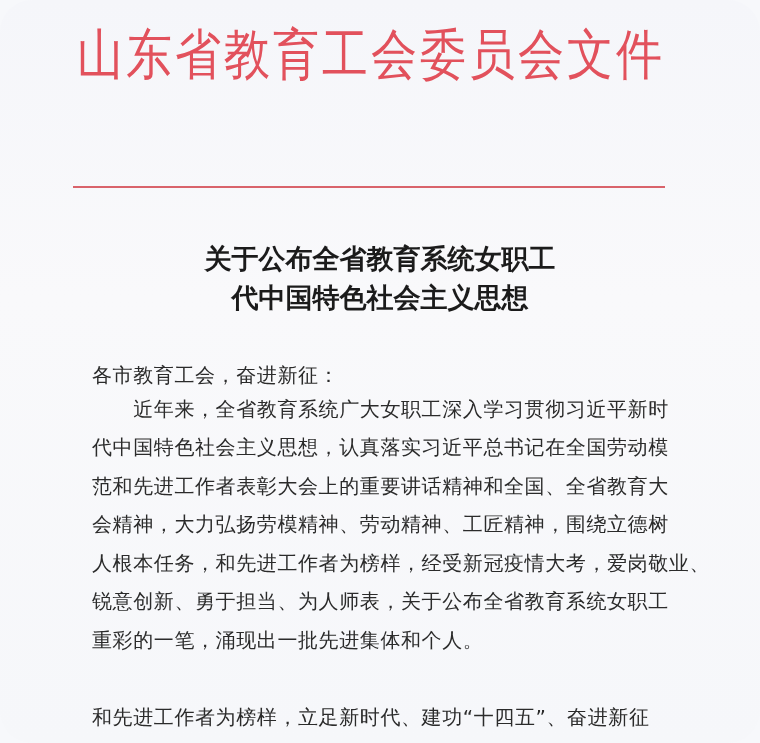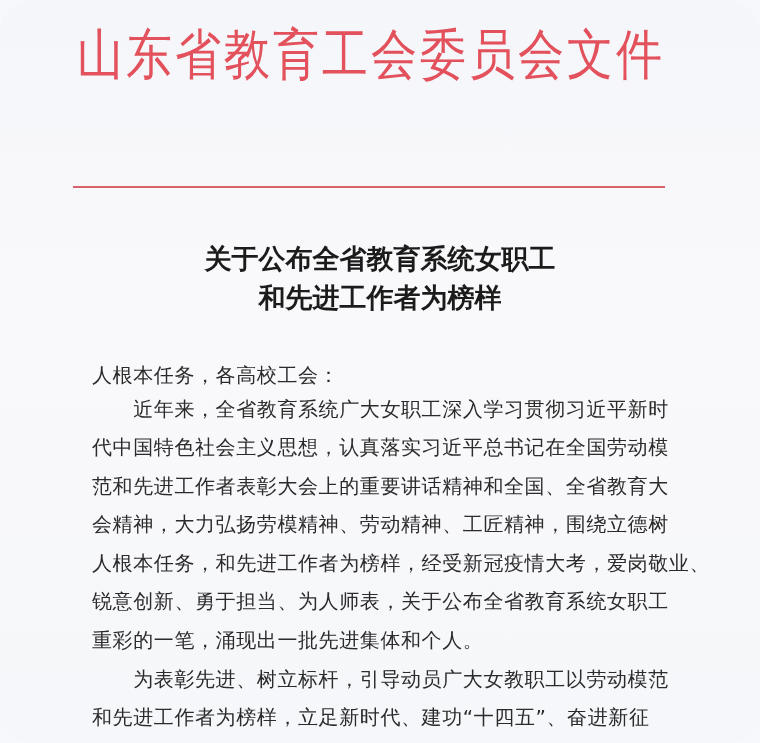--- a/index.html
+++ b/index.html
@@ -97,26 +97,25 @@
 <div class="page">
 
   <div class="ghost" style="left:150px; top:100px;">　　　　　　　　　　　　　　　　　　　　　　　　</div>
 
   <div class="masthead">山东省教育工会委员会文件</div>
 
 
   <div class="red-rule"></div>
 
   <div class="title l1">关于公布全省教育系统女职工</div>
-  <div class="title l2">和先进工作者为榜样</div>
+  <div class="title l2">代中国特色社会主义思想</div>
 
-  <div class="body-line" style="top:361px;">人根本任务，各高校工会：</div>
+  <div class="body-line" style="top:361px;">各市教育工会，奋进新征：</div>
   <div class="body-line" style="top:395px;text-align:center;">　　近年来，全省教育系统广大女职工深入学习贯彻习近平新时</div>
   <div class="body-line" style="top:433px;">代中国特色社会主义思想，认真落实习近平总书记在全国劳动模</div>
   <div class="body-line" style="top:510px;">会精神，大力弘扬劳模精神、劳动精神、工匠精神，围绕立德树</div>
   <div class="body-line" style="top:472px;">范和先进工作者表彰大会上的重要讲话精神和全国、全省教育大</div>
   <div class="body-line" style="top:549px;">人根本任务，和先进工作者为榜样，经受新冠疫情大考，爱岗敬业、</div>
   <div class="body-line" style="top:587px;">锐意创新、勇于担当、为人师表，关于公布全省教育系统女职工</div>
   <div class="body-line" style="top:626px;">重彩的一笔，涌现出一批先进集体和个人。</div>
-  <div class="body-line" style="top:665px;">　　为表彰先进、树立标杆，引导动员广大女教职工以劳动模范</div>
   <div class="body-line" style="top:703px;">和先进工作者为榜样，立足新时代、建功“十四五”、奋进新征</div>
 
 </div>
 
 </body></html>

